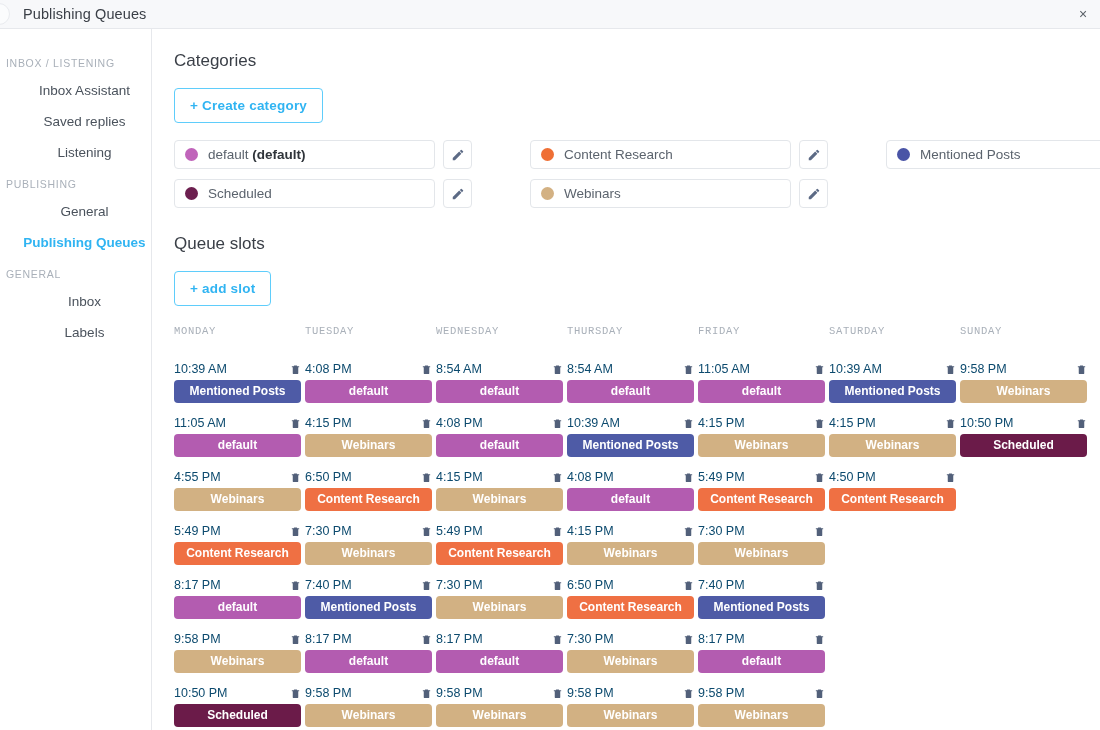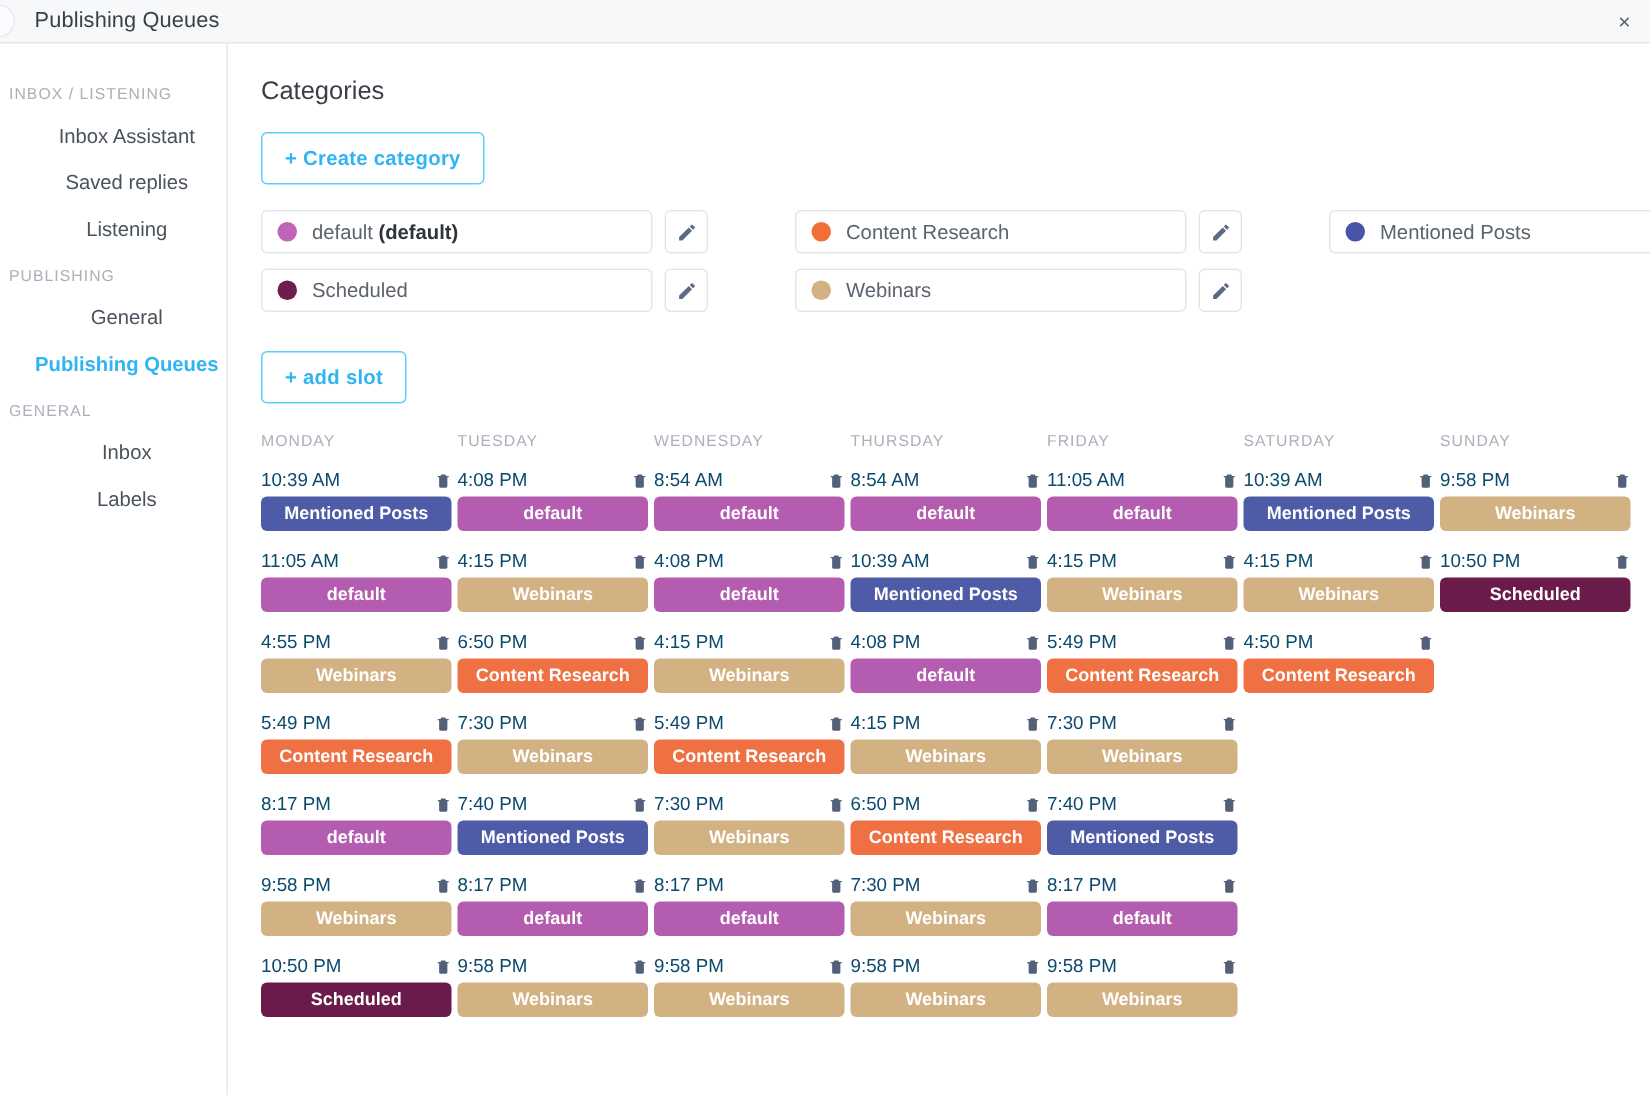--- a/index.html
+++ b/index.html
@@ -139,22 +139,23 @@
     display: grid;
     grid-template-columns: repeat(7, 131px);
     column-gap: 0px;
   }
   .day-col { width: 131px; }
   .day-head {
     font-size: 10.5px;
     letter-spacing: .7px;
     color: #a9b0b9;
     text-transform: uppercase;
-    margin-bottom: 12px;
+    margin-bottom: 24px;
     height: 13px;
+    font-family: Liberation Mono, monospace;
   }
   .slot { margin-bottom: 13px; width: 127px; }
   .slot-top {
     display: flex;
     align-items: center;
     justify-content: space-between;
     margin-bottom: 4px;
   }
   .slot-time { font-size: 12.5px; color: #0c4a6e; }
   .trash { width: 11px; height: 13px; cursor: pointer; flex: 0 0 11px; }
@@ -257,20 +258,21 @@
             <span style="display: flex;">
               <svg viewBox="0 0 24 24">
                 <path d="M3 17.25V21h3.75L17.81 9.94l-3.75-3.75L3 17.25zM20.71 7.04a1 1 0 0 0 0-1.41l-2.34-2.34a1 1 0 0 0-1.41 0l-1.83 1.83 3.75 3.75 1.83-1.83z"></path>
               </svg>
             </span>
           </div>
         </div>
       </div>
 
     <div class="queue-wrap">
+      <h2 class="section-title">Queue slots</h2>
       <button class="ghost-btn">+ add slot</button>
       <div class="day-grid" id="day-grid">
           <div class="day-col">
             <div class="day-head">MONDAY</div>
             <div class="slot">
               <div class="slot-top">
                 <span class="slot-time">10:39 AM</span>
                 <span class="trash">
                   <svg viewBox="0 0 24 24">
                     <path d="M6 7h12v13a2 2 0 0 1-2 2H8a2 2 0 0 1-2-2V7zm3-4h6l1 2h4v2H4V5h4l1-2z"></path>

